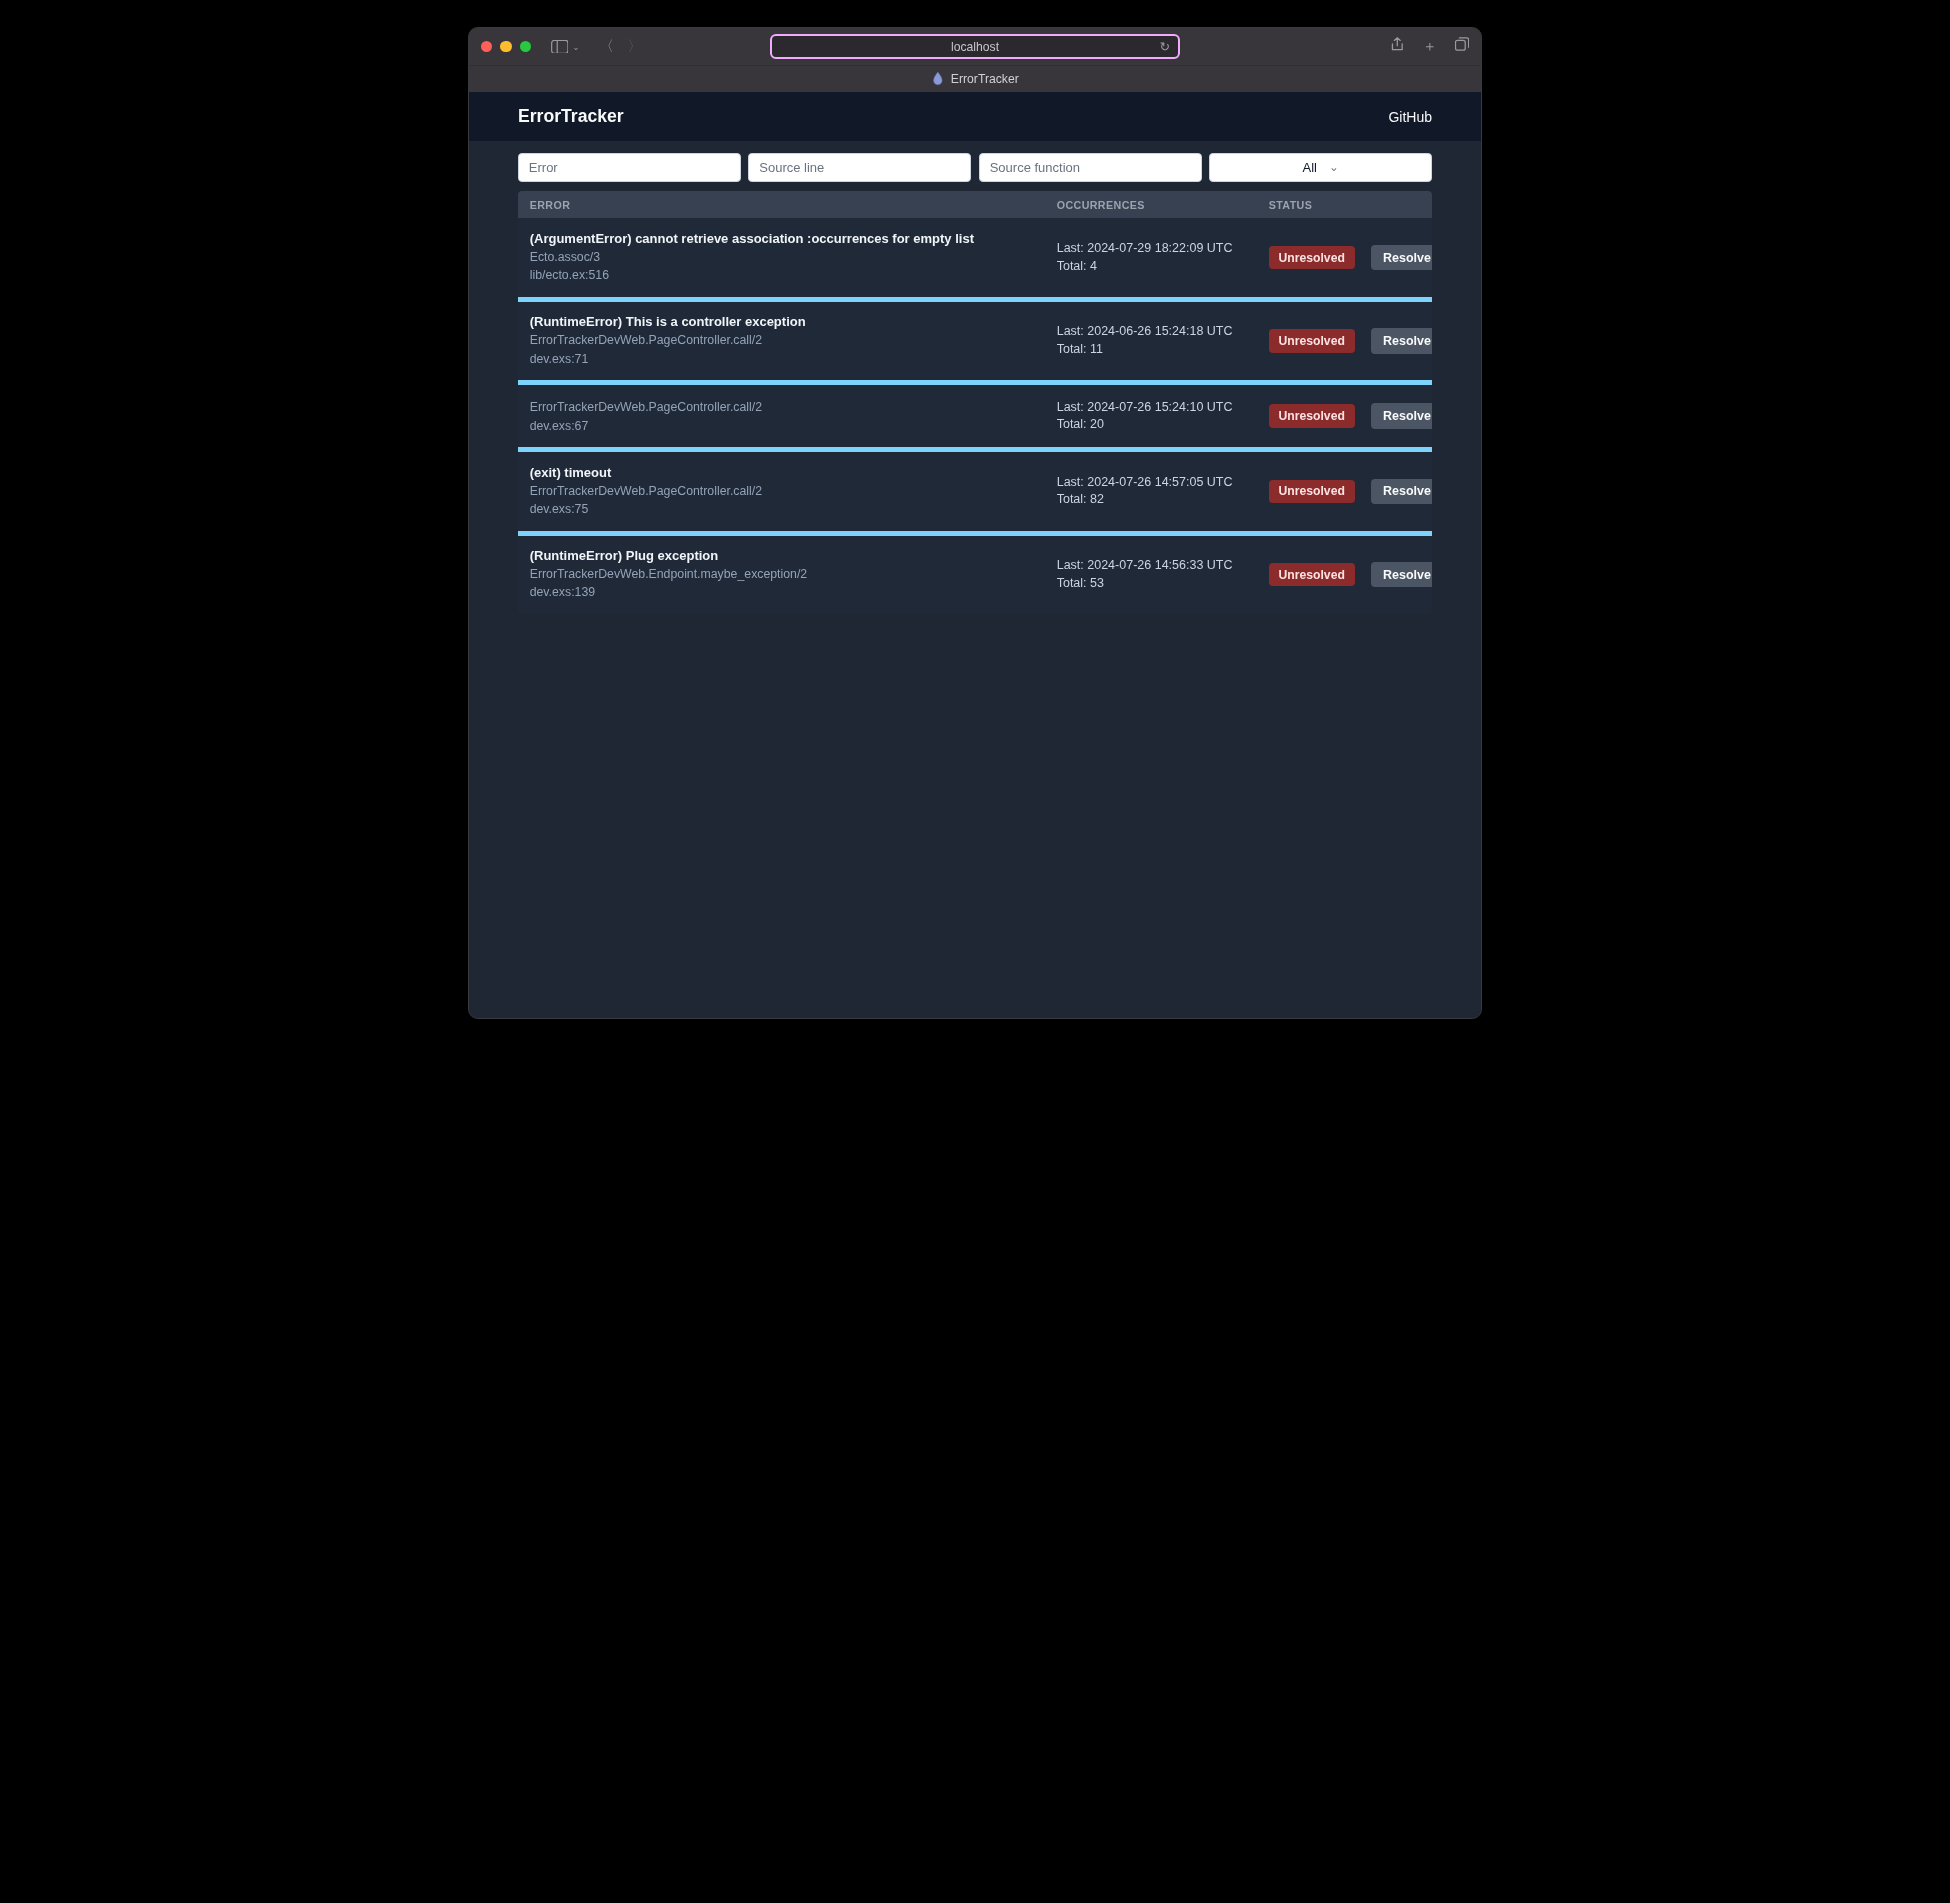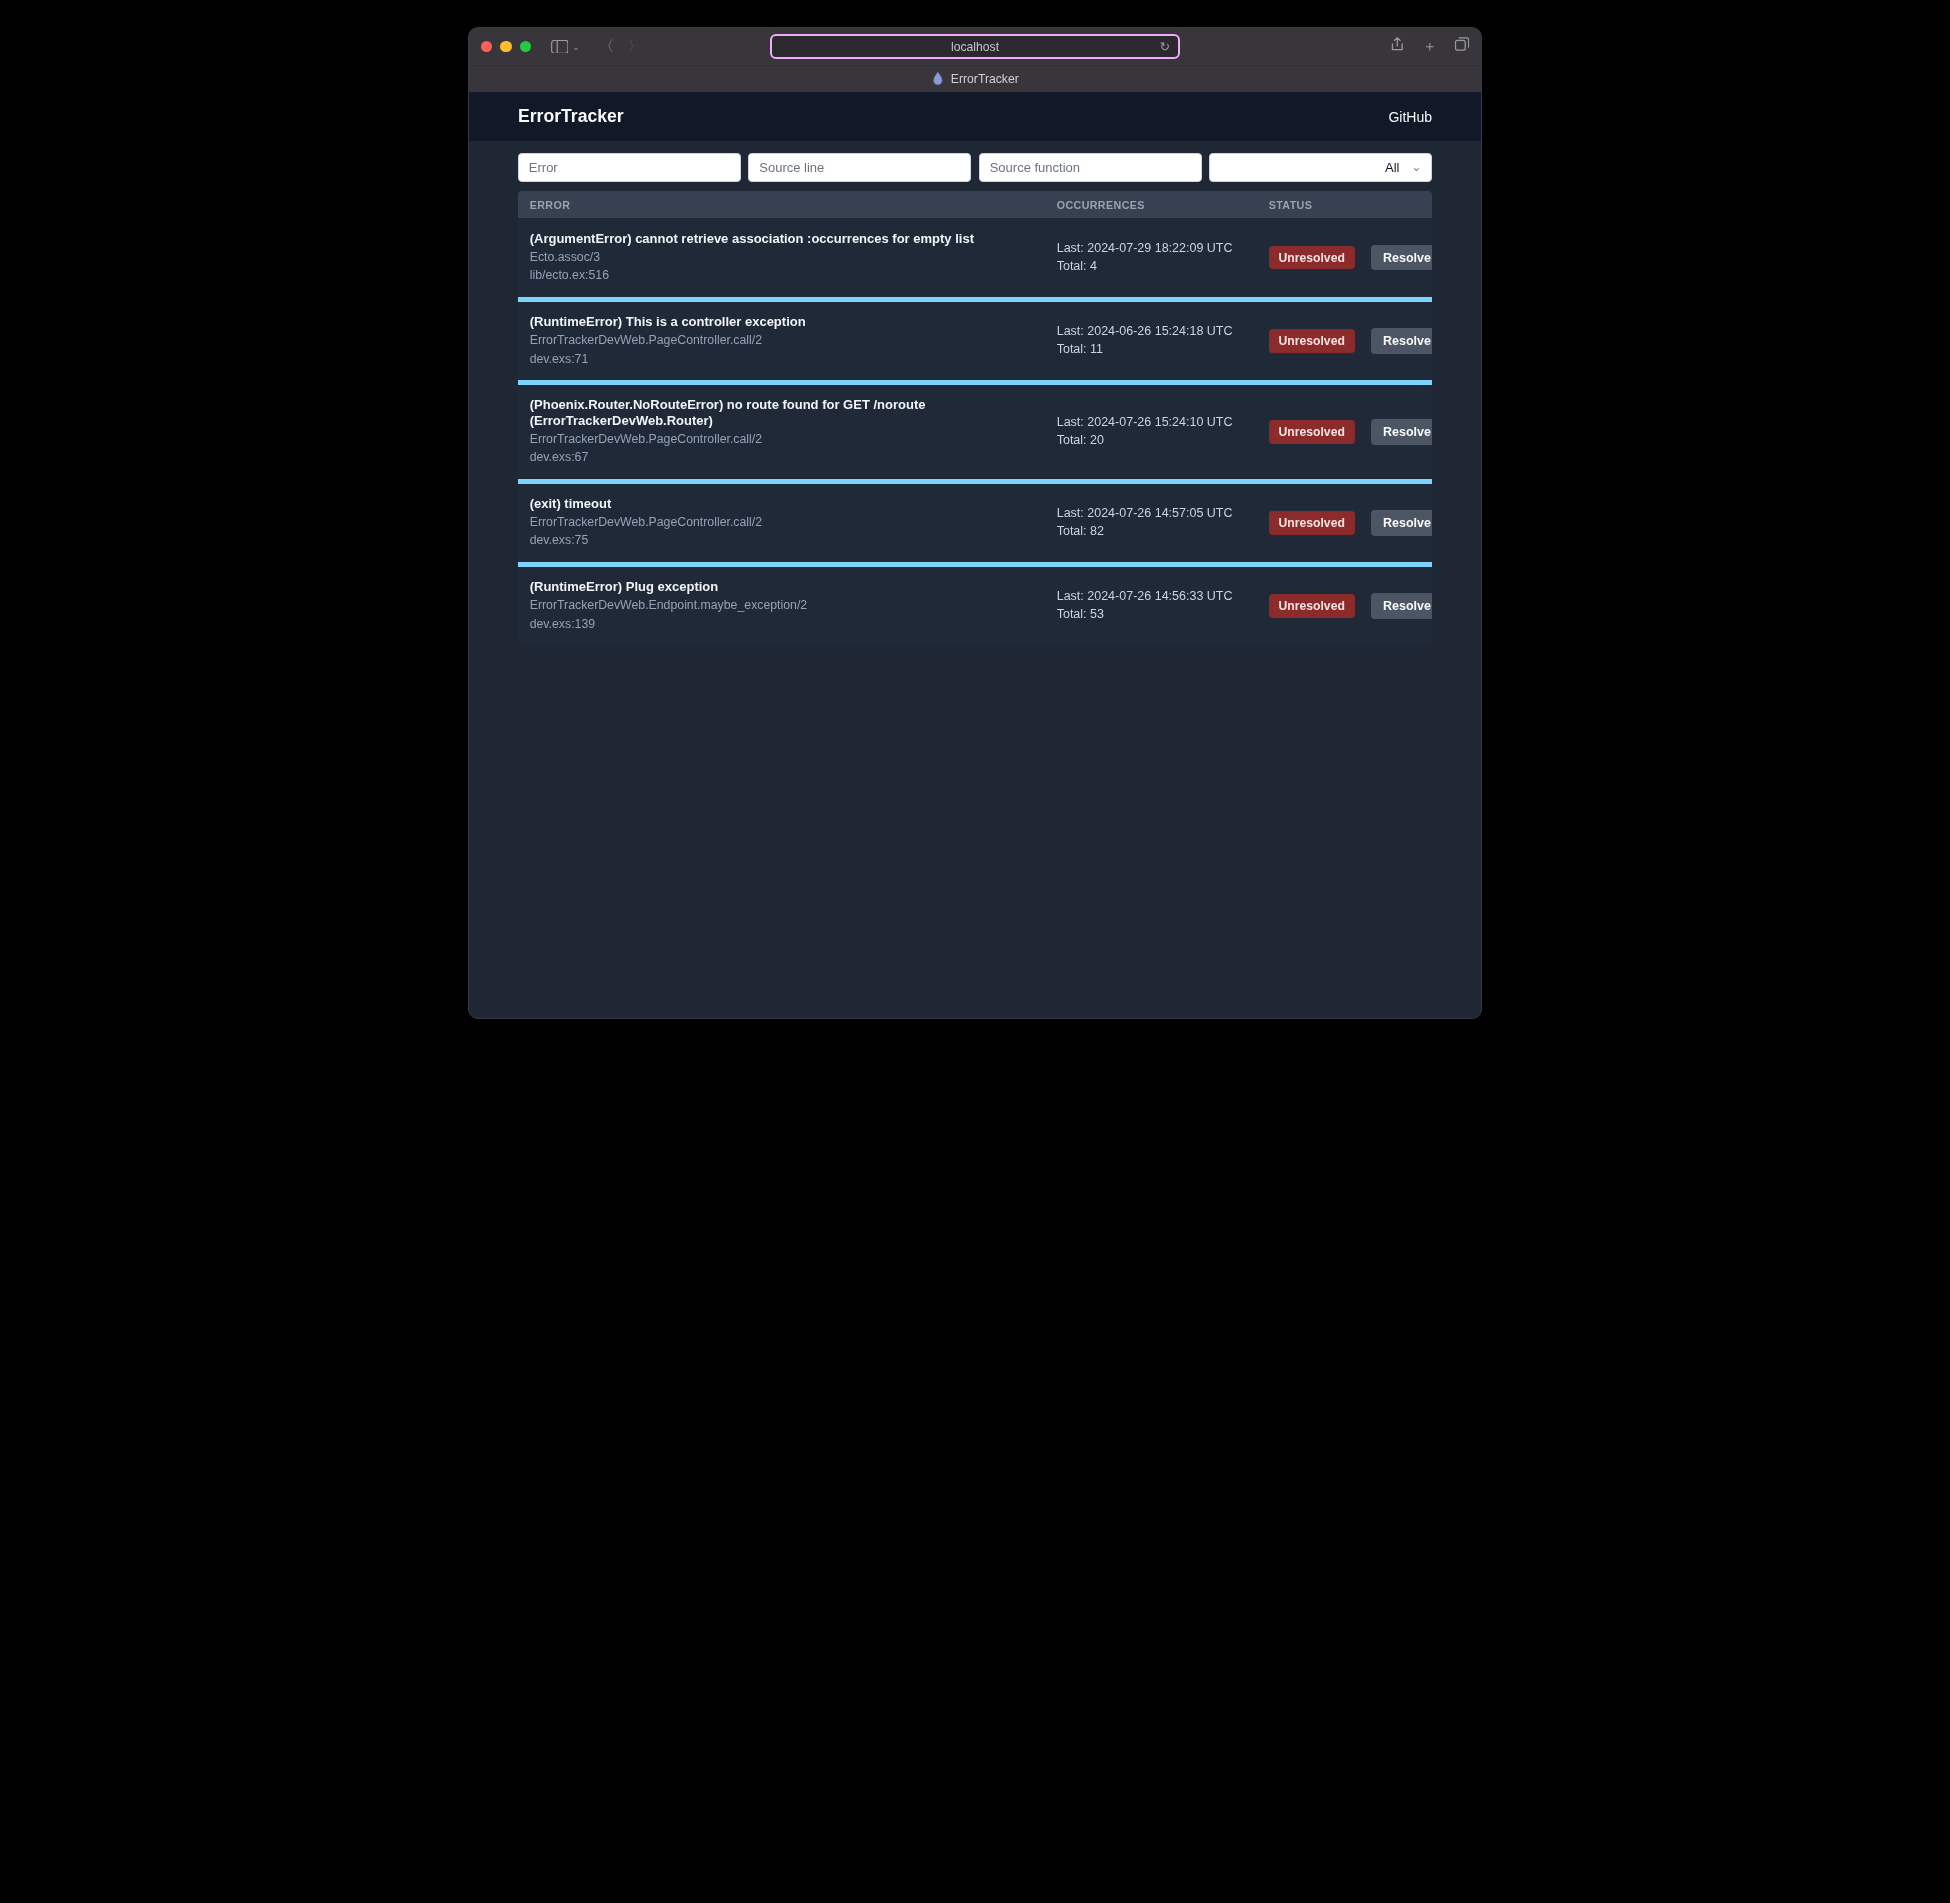--- a/index.html
+++ b/index.html
@@ -93,21 +93,21 @@
     height: 29px;
     background: #ffffff;
     border: 1px solid #cbd5e1;
     border-radius: 3.9px;
     padding: 0 9.8px;
     font-size: 13px;
     color: #111827;
   }
   .filters input::placeholder { color: #6b7280; }
   .filters .select {
-    display: flex; align-items: center; justify-content: flex-end;
+    display: flex; align-items: center; justify-content: center;
     cursor: pointer; color:#111827;gap:12px;
   }
   .filters .select .chev { color:#6b7280; font-size:11.7px; }
   .table-wrap { padding: 0 49px 19.5px; }
   .table-head {
     display: grid;
     grid-template-columns: 527px 212px 176px;
     height: 27px;
     align-items: center;
     background: #374151;
@@ -234,21 +234,20 @@
               <div>Last: 2024-06-26 15:24:18 UTC</div>
               <div>Total: 11</div>
             </div>
             <div class="status-cell">
               <span class="badge">Unresolved</span>
               <button class="resolve-btn">Resolve</button>
             </div>
           </div>
           <div class="row">
             <div>
-              <div class="err-title">(Phoenix.Router.NoRouteError) no route found for GET /noroute (ErrorTrackerDevWeb.Router)</div>
               <div class="err-sub">ErrorTrackerDevWeb.PageController.call/2</div>
               <div class="err-sub">dev.exs:67</div>
             </div>
             <div class="occ">
               <div>Last: 2024-07-26 15:24:10 UTC</div>
               <div>Total: 20</div>
             </div>
             <div class="status-cell">
               <span class="badge">Unresolved</span>
               <button class="resolve-btn">Resolve</button>

